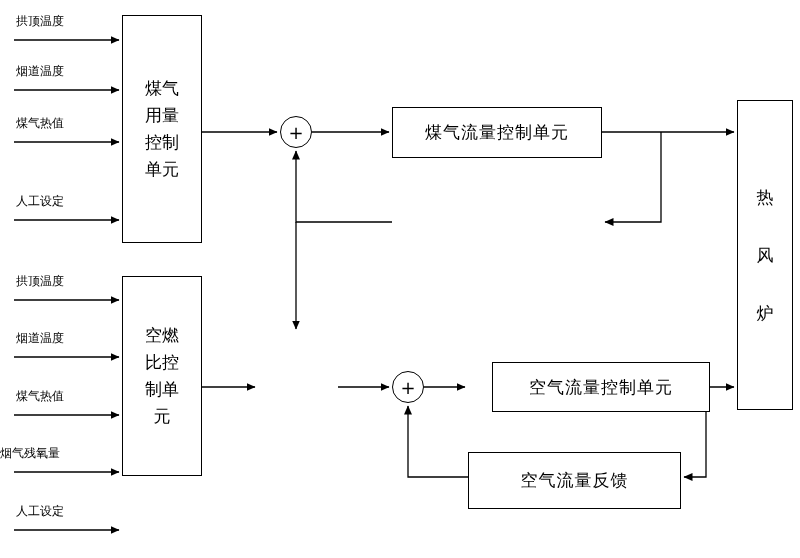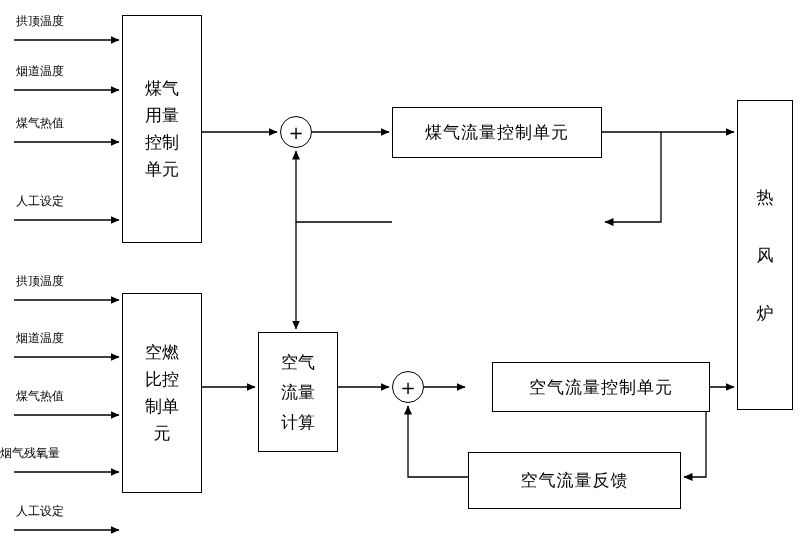--- a/index.html
+++ b/index.html
@@ -138,27 +138,24 @@
 
   <div class="block" style="left:392px; top:107px; width:210px; height:51px">
     <span class="hline">煤气流量控制单元</span>
   </div>
 
   <div class="block" style="left:122px; top:15px; width:80px; height:228px">
     <span class="vwrap">煤气用量控制单元</span>
   </div>
 
 
-  <div class="block" style="left:122px; top:293px; width:80px; height:200px">
+  <div class="block" style="left:122px; top:276px; width:80px; height:200px">
     <span class="vwrap">空燃比控制单元</span>
   </div>
 
-  <div class="block" style="left:258px; top:332px; width:80px; height:120px">
-    <span class="vwrap-calc">空气流量计算</span>
-  </div>
 
   <div class="block" style="left:492px; top:362px; width:218px; height:50px">
     <span class="hline">空气流量控制单元</span>
   </div>
 
   <div class="block" style="left:468px; top:452px; width:213px; height:57px">
     <span class="hline">空气流量反馈</span>
   </div>
 
   <div class="block" style="left:737px; top:100px; width:56px; height:310px">

